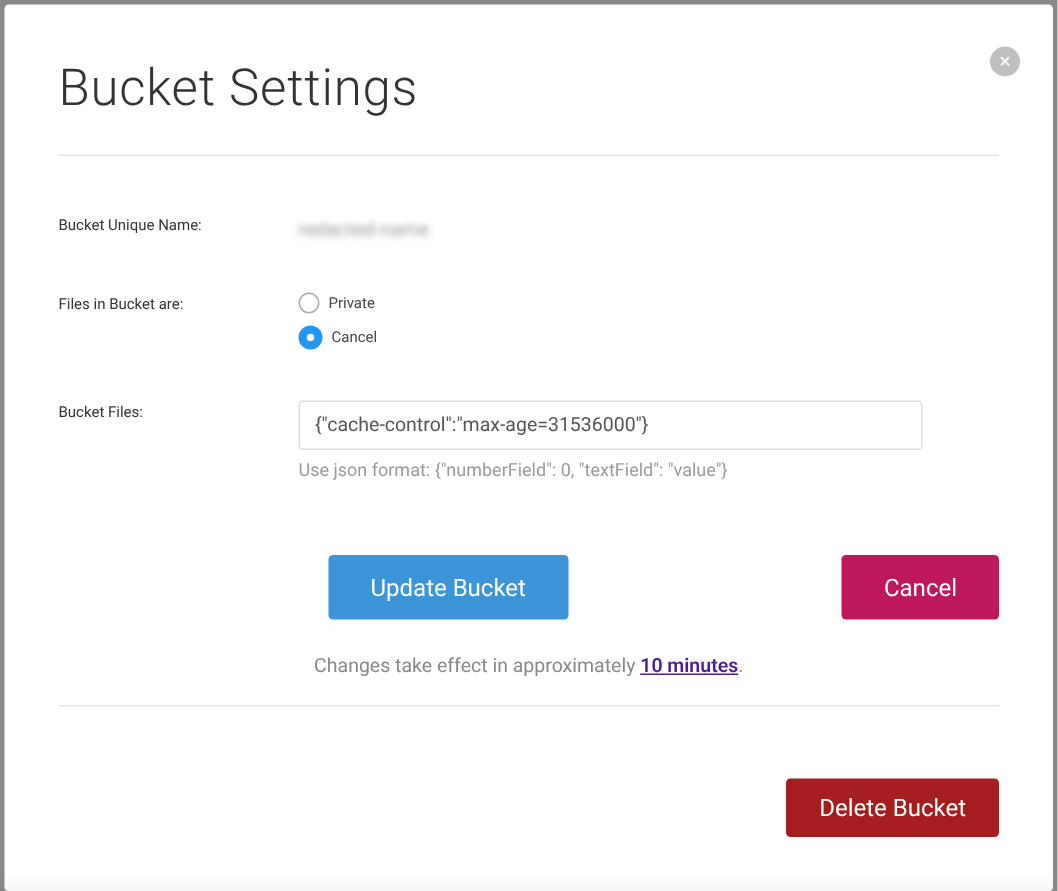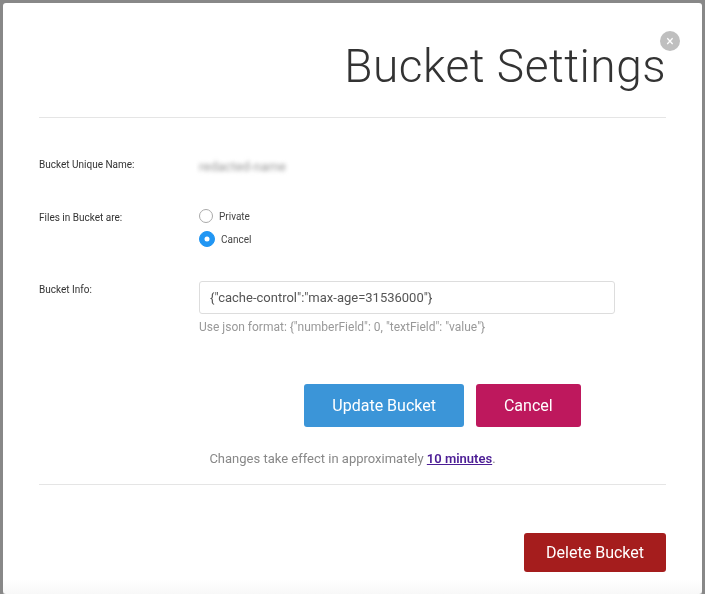--- a/index.html
+++ b/index.html
@@ -38,22 +38,22 @@
       align-items: center;
       justify-content: center;
       cursor: pointer;
       font-size: 14px;
       line-height: 1;
     }
     .modal-inner {
       padding: 36px 36px 20px 36px;
     }
     .title {
-      text-align: right;
-      font-size: 46px;
+      text-align: left;
+      font-size: 34px;
       font-weight: 300;
       color: #333;
       margin-bottom: 24px;
       letter-spacing: 0.5px;
     }
     .divider {
       border: none;
       border-top: 1px solid #e5e5e5;
       margin: 0;
     }
@@ -134,21 +134,21 @@
     }
     .hint {
       font-size: 12px;
       color: #999;
       margin-top: 6px;
       margin-left: 160px;
     }
     .button-row {
       display: flex;
       gap: 12px;
-      justify-content: center;
+      justify-content: space-between;
       margin-left: 180px;
       margin-top: 50px;
     }
     .btn {
       padding: 12px 28px;
       border: none;
       border-radius: 3px;
       font-size: 16px;
       font-weight: 400;
       cursor: pointer;
@@ -234,21 +234,21 @@
             </label>
             <label class="radio-option">
               <span class="radio-circle selected"></span>
               <span>Cancel</span>
             </label>
           </div>
         </div>
       </div>
 
       <div class="form-row info-row">
-        <div class="form-label">Bucket Info:</div>
+        <div class="form-label">Bucket Files:</div>
         <div class="form-value">
           <input type="text" class="text-input" value="{&quot;cache-control&quot;:&quot;max-age=31536000&quot;}" style="">
         </div>
       </div>
       <div class="hint">Use json format: {"numberField": 0, "textField": "value"}</div>
 
       <div class="button-row">
         <button class="btn btn-primary">Update Bucket</button>
         <button class="btn btn-secondary">Cancel</button>
       </div>

